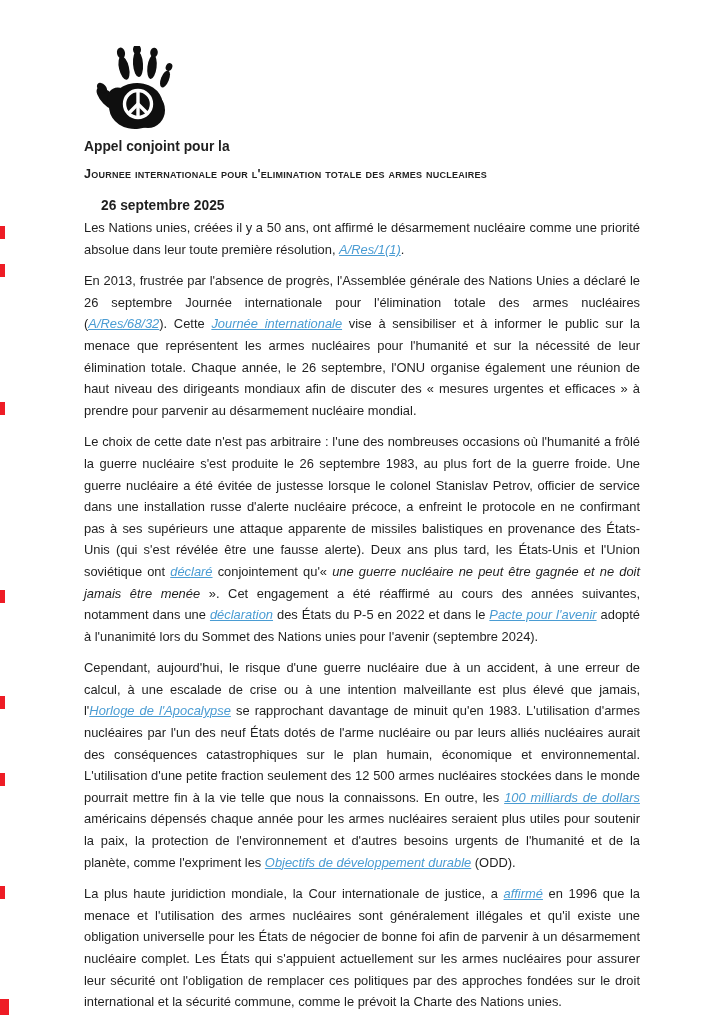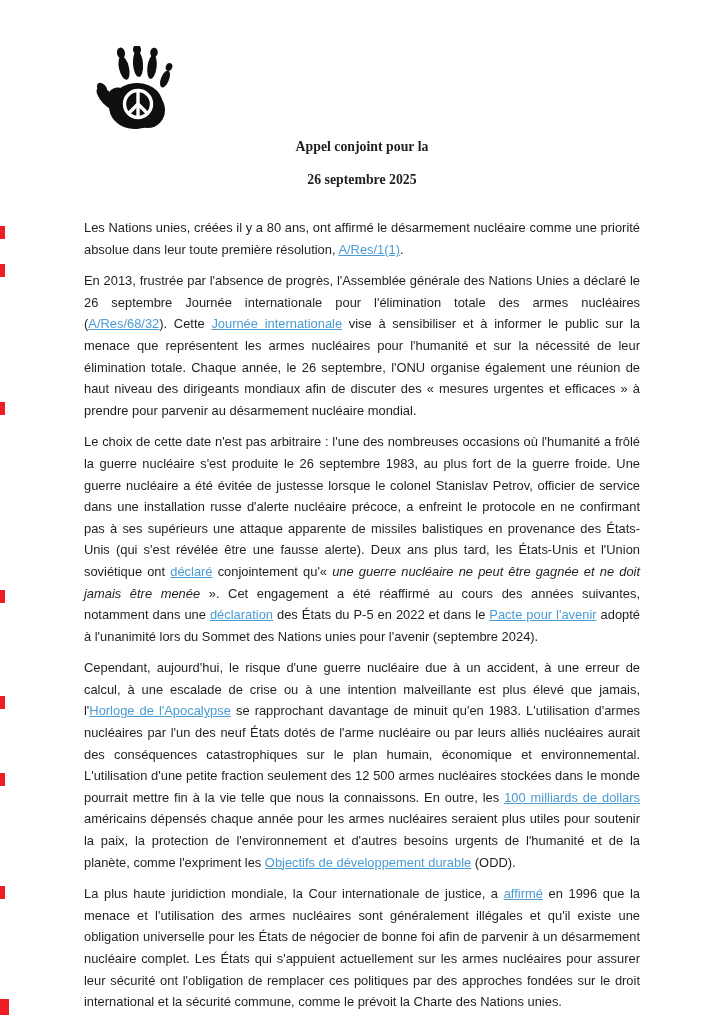--- a/index.html
+++ b/index.html
@@ -17,22 +17,21 @@
     left:96px;
     top:46px;
     width:82px;
     height:96px;
   }
   .titles{
     position:absolute;
     top:139px;
     left:84px;
     width:556px;
-    text-align:center;
-    font-family:Liberation Serif, serif;
+    text-align:left;
   }
   .title-line1{
     font-size:13.8px;
     font-weight:700;
     margin:0 0 13px 0;
   }
   .title-line2{
     font-size:12.6px;
     font-weight:700;
     font-variant:small-caps;
@@ -54,20 +53,21 @@
     margin:0 0 10px 0;
     font-size:12.9px;
     line-height:21.6px;
     text-align:justify;
     color:#1f1f1f;
   }
   .doc-body a{
     color:var(--link-color,#4a9cd3);
     text-decoration:underline;
     cursor:pointer;
+    font-style:italic;
   }
   .doc-body em{font-style:italic;}
   .mark{
     position:absolute;
     left:0;
     background:var(--mark-color,#ee1c25);
   }
 </style>
 </head>
 <body>
@@ -100,25 +100,26 @@
     <g stroke="#ffffff" stroke-width="3.4" fill="none">
       <circle cx="42" cy="58" r="13.5"></circle>
       <line x1="42" y1="44.5" x2="42" y2="71.5"></line>
       <line x1="42" y1="58" x2="32.5" y2="67.5"></line>
       <line x1="42" y1="58" x2="51.5" y2="67.5"></line>
     </g>
   </svg>
 
   <div class="titles">
     <div class="title-line1">Appel conjoint pour la</div>
+    <div class="title-line2">Journee internationale pour l'elimination totale des armes nucleaires</div>
     <div class="title-line3">26 septembre 2025</div>
   </div>
 
   <div class="doc-body">
-      <p><span>Les Nations unies, créées il y a 80 ans, ont affirmé le désarmement nucléaire comme une priorité absolue dans leur toute première résolution, </span><a href="#">A/Res/1(1)</a><span>.</span></p>
+      <p><span>Les Nations unies, créées il y a 50 ans, ont affirmé le désarmement nucléaire comme une priorité absolue dans leur toute première résolution, </span><a href="#">A/Res/1(1)</a><span>.</span></p>
       <p><span>En 2013, frustrée par l'absence de progrès, l'Assemblée générale des Nations Unies a déclaré le 26 septembre Journée internationale pour l'élimination totale des armes nucléaires (</span><a href="#">A/Res/68/32</a><span>). Cette </span><a href="#">Journée internationale</a><span> vise à sensibiliser et à informer le public sur la menace que représentent les armes nucléaires pour l'humanité et sur la nécessité de leur élimination totale. Chaque année, le 26 septembre, l'ONU organise également une réunion de haut niveau des dirigeants mondiaux afin de discuter des « mesures urgentes et efficaces » à prendre pour parvenir au désarmement nucléaire mondial.</span></p>
       <p><span>Le choix de cette date n'est pas arbitraire : l'une des nombreuses occasions où l'humanité a frôlé la guerre nucléaire s'est produite le 26 septembre 1983, au plus fort de la guerre froide. Une guerre nucléaire a été évitée de justesse lorsque le colonel Stanislav Petrov, officier de service dans une installation russe d'alerte nucléaire précoce, a enfreint le protocole en ne confirmant pas à ses supérieurs une attaque apparente de missiles balistiques en provenance des États-Unis (qui s'est révélée être une fausse alerte). Deux ans plus tard, les États-Unis et l'Union soviétique ont </span><a href="#">déclaré</a><span> conjointement qu'« </span><em>une guerre nucléaire ne peut être gagnée et ne doit jamais être menée</em><span> ». Cet engagement a été réaffirmé au cours des années suivantes, notamment dans une </span><a href="#">déclaration</a><span> des États du P-5 en 2022 et dans le </span><a href="#">Pacte pour l'avenir</a><span> adopté à l'unanimité lors du Sommet des Nations unies pour l'avenir (septembre 2024).</span></p>
       <p><span>Cependant, aujourd'hui, le risque d'une guerre nucléaire due à un accident, à une erreur de calcul, à une escalade de crise ou à une intention malveillante est plus élevé que jamais, l'</span><a href="#">Horloge de l'Apocalypse</a><span> se rapprochant davantage de minuit qu'en 1983. L'utilisation d'armes nucléaires par l'un des neuf États dotés de l'arme nucléaire ou par leurs alliés nucléaires aurait des conséquences catastrophiques sur le plan humain, économique et environnemental. L'utilisation d'une petite fraction seulement des 12 500 armes nucléaires stockées dans le monde pourrait mettre fin à la vie telle que nous la connaissons. En outre, les </span><a href="#">100 milliards de dollars</a><span> américains dépensés chaque année pour les armes nucléaires seraient plus utiles pour soutenir la paix, la protection de l'environnement et d'autres besoins urgents de l'humanité et de la planète, comme l'expriment les </span><a href="#">Objectifs de développement durable</a><span> (ODD).</span></p>
       <p><span>La plus haute juridiction mondiale, la Cour internationale de justice, a </span><a href="#">affirmé</a><span> en 1996 que la menace et l'utilisation des armes nucléaires sont généralement illégales et qu'il existe une obligation universelle pour les États de négocier de bonne foi afin de parvenir à un désarmement nucléaire complet. Les États qui s'appuient actuellement sur les armes nucléaires pour assurer leur sécurité ont l'obligation de remplacer ces politiques par des approches fondées sur le droit international et la sécurité commune, comme le prévoit la Charte des Nations unies.</span></p>
       <p style="text-align-last: justify;"></p>
     </div>
 
 <div class="mark" style="top: 226px; width: 5px; height: 13px;"></div>
     <div class="mark" style="top: 264px; width: 5px; height: 13px;"></div>
     <div class="mark" style="top: 402px; width: 5px; height: 13px;"></div>

